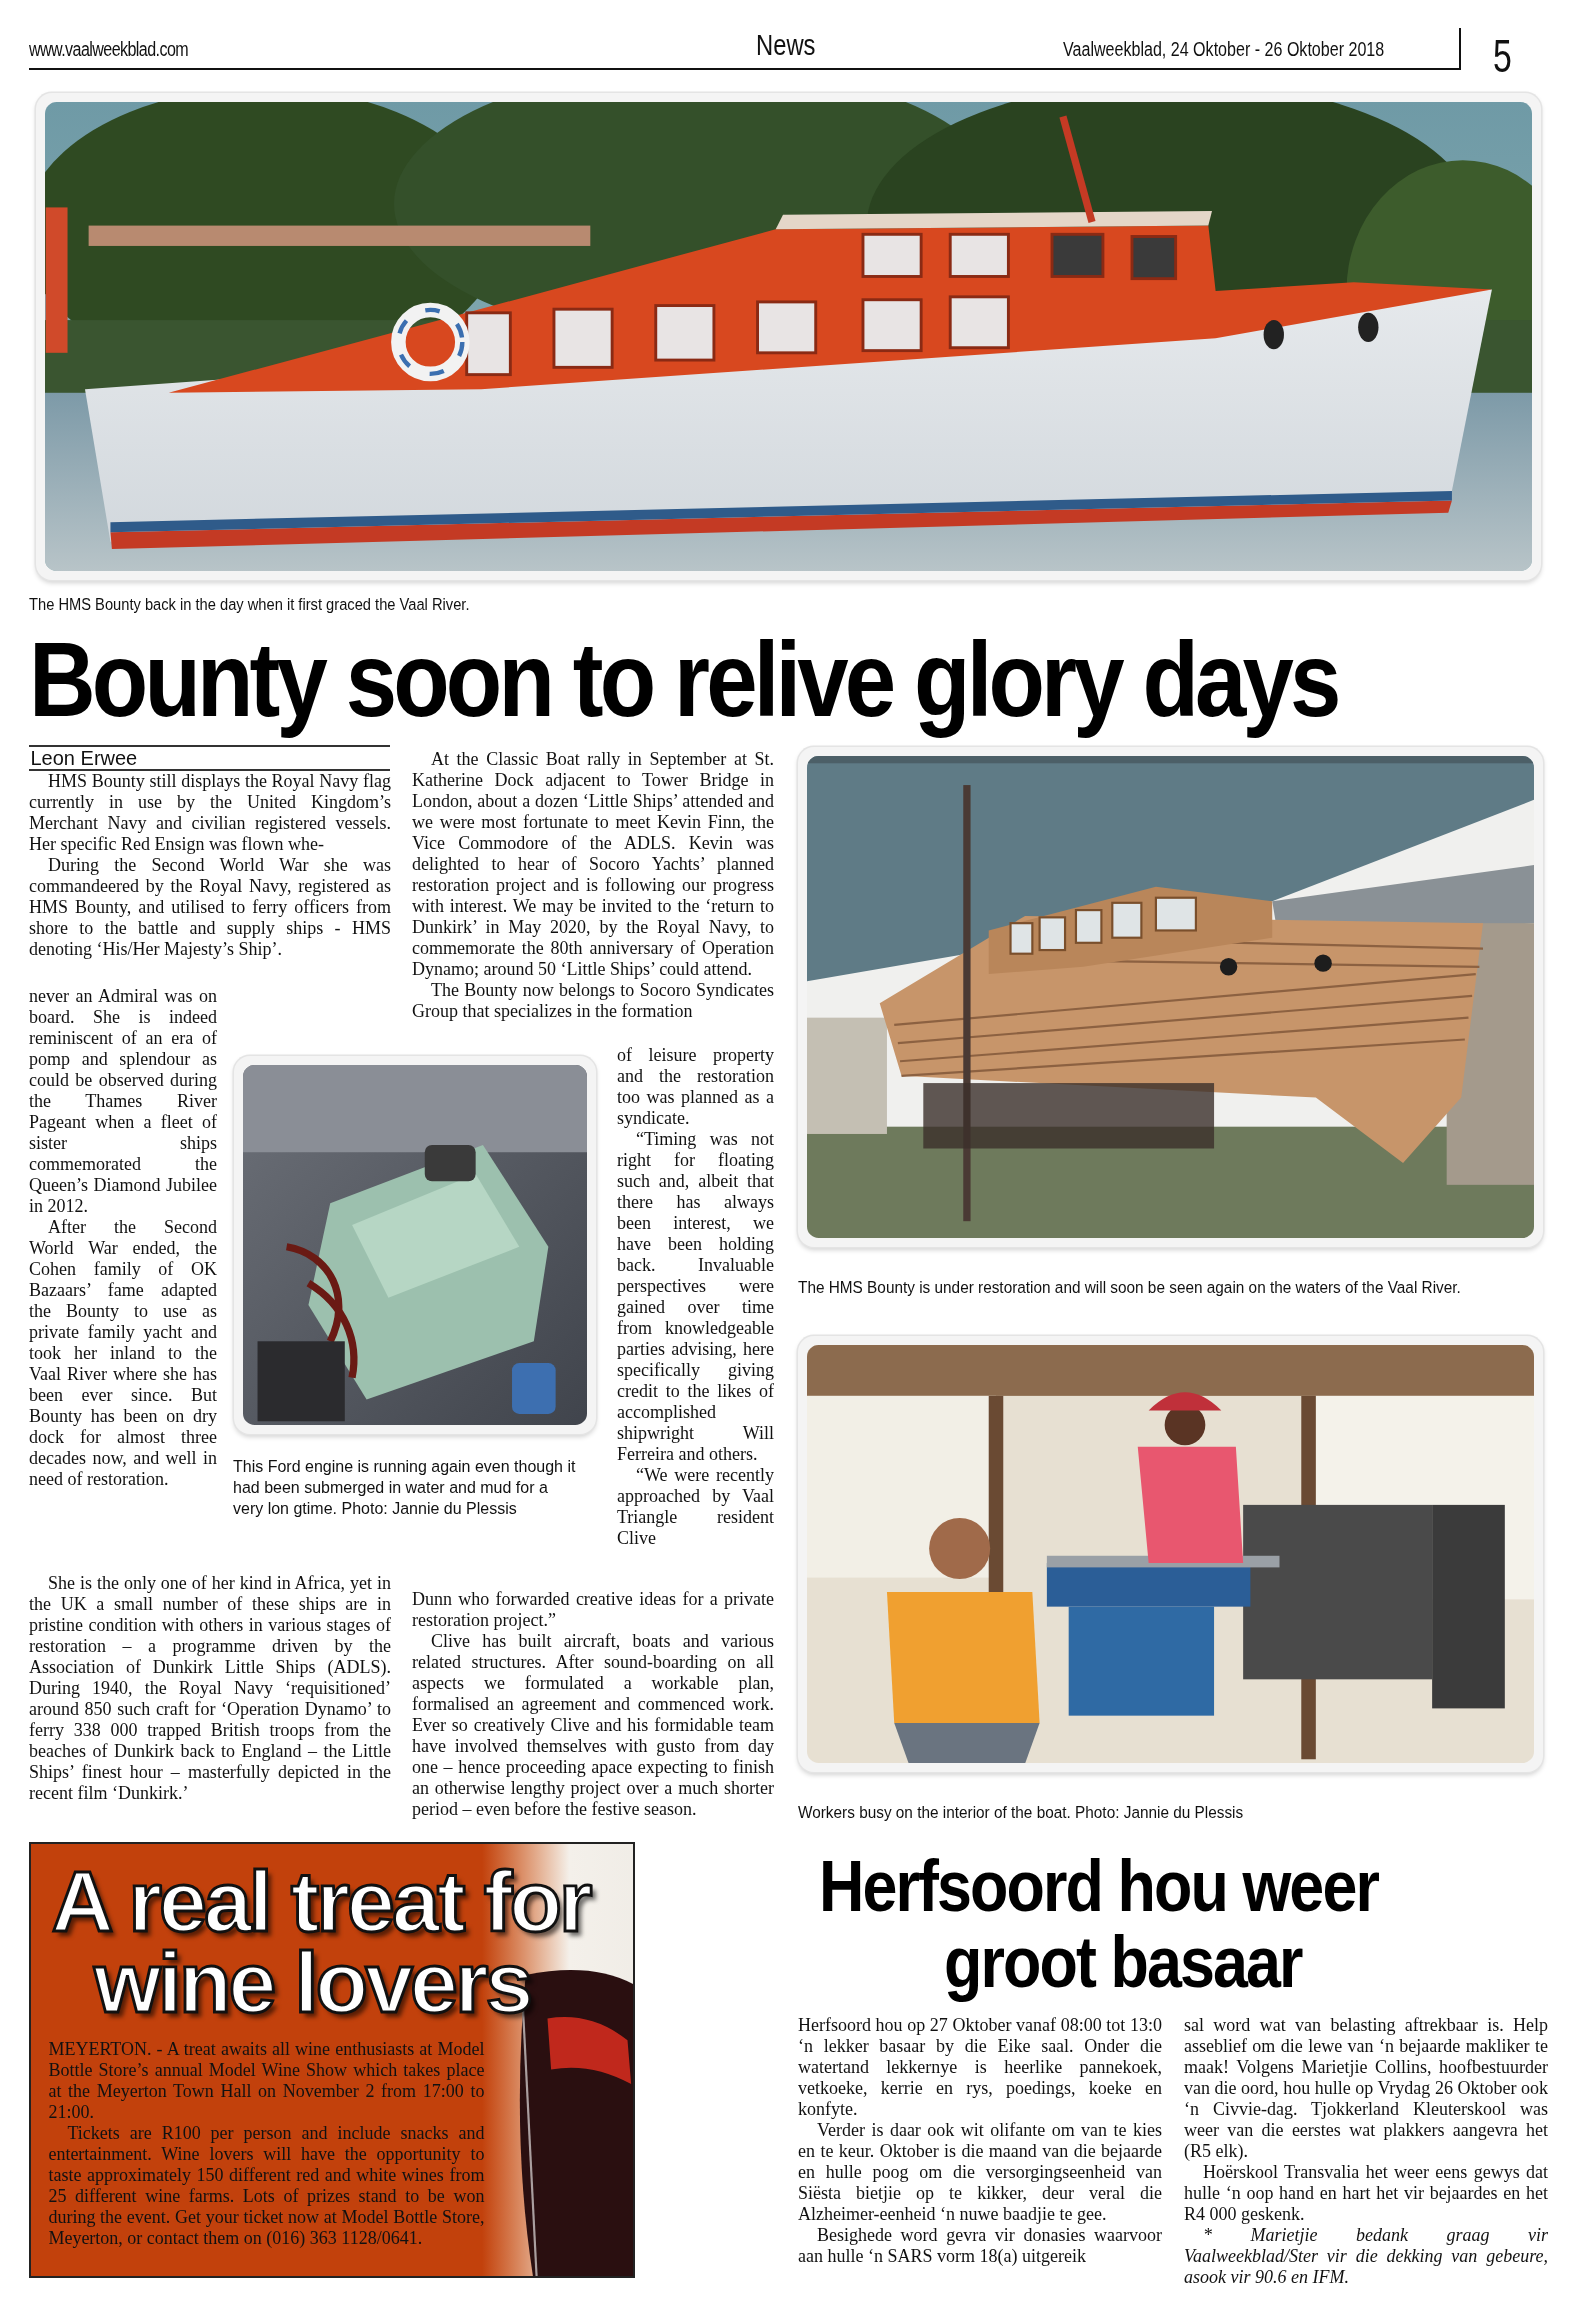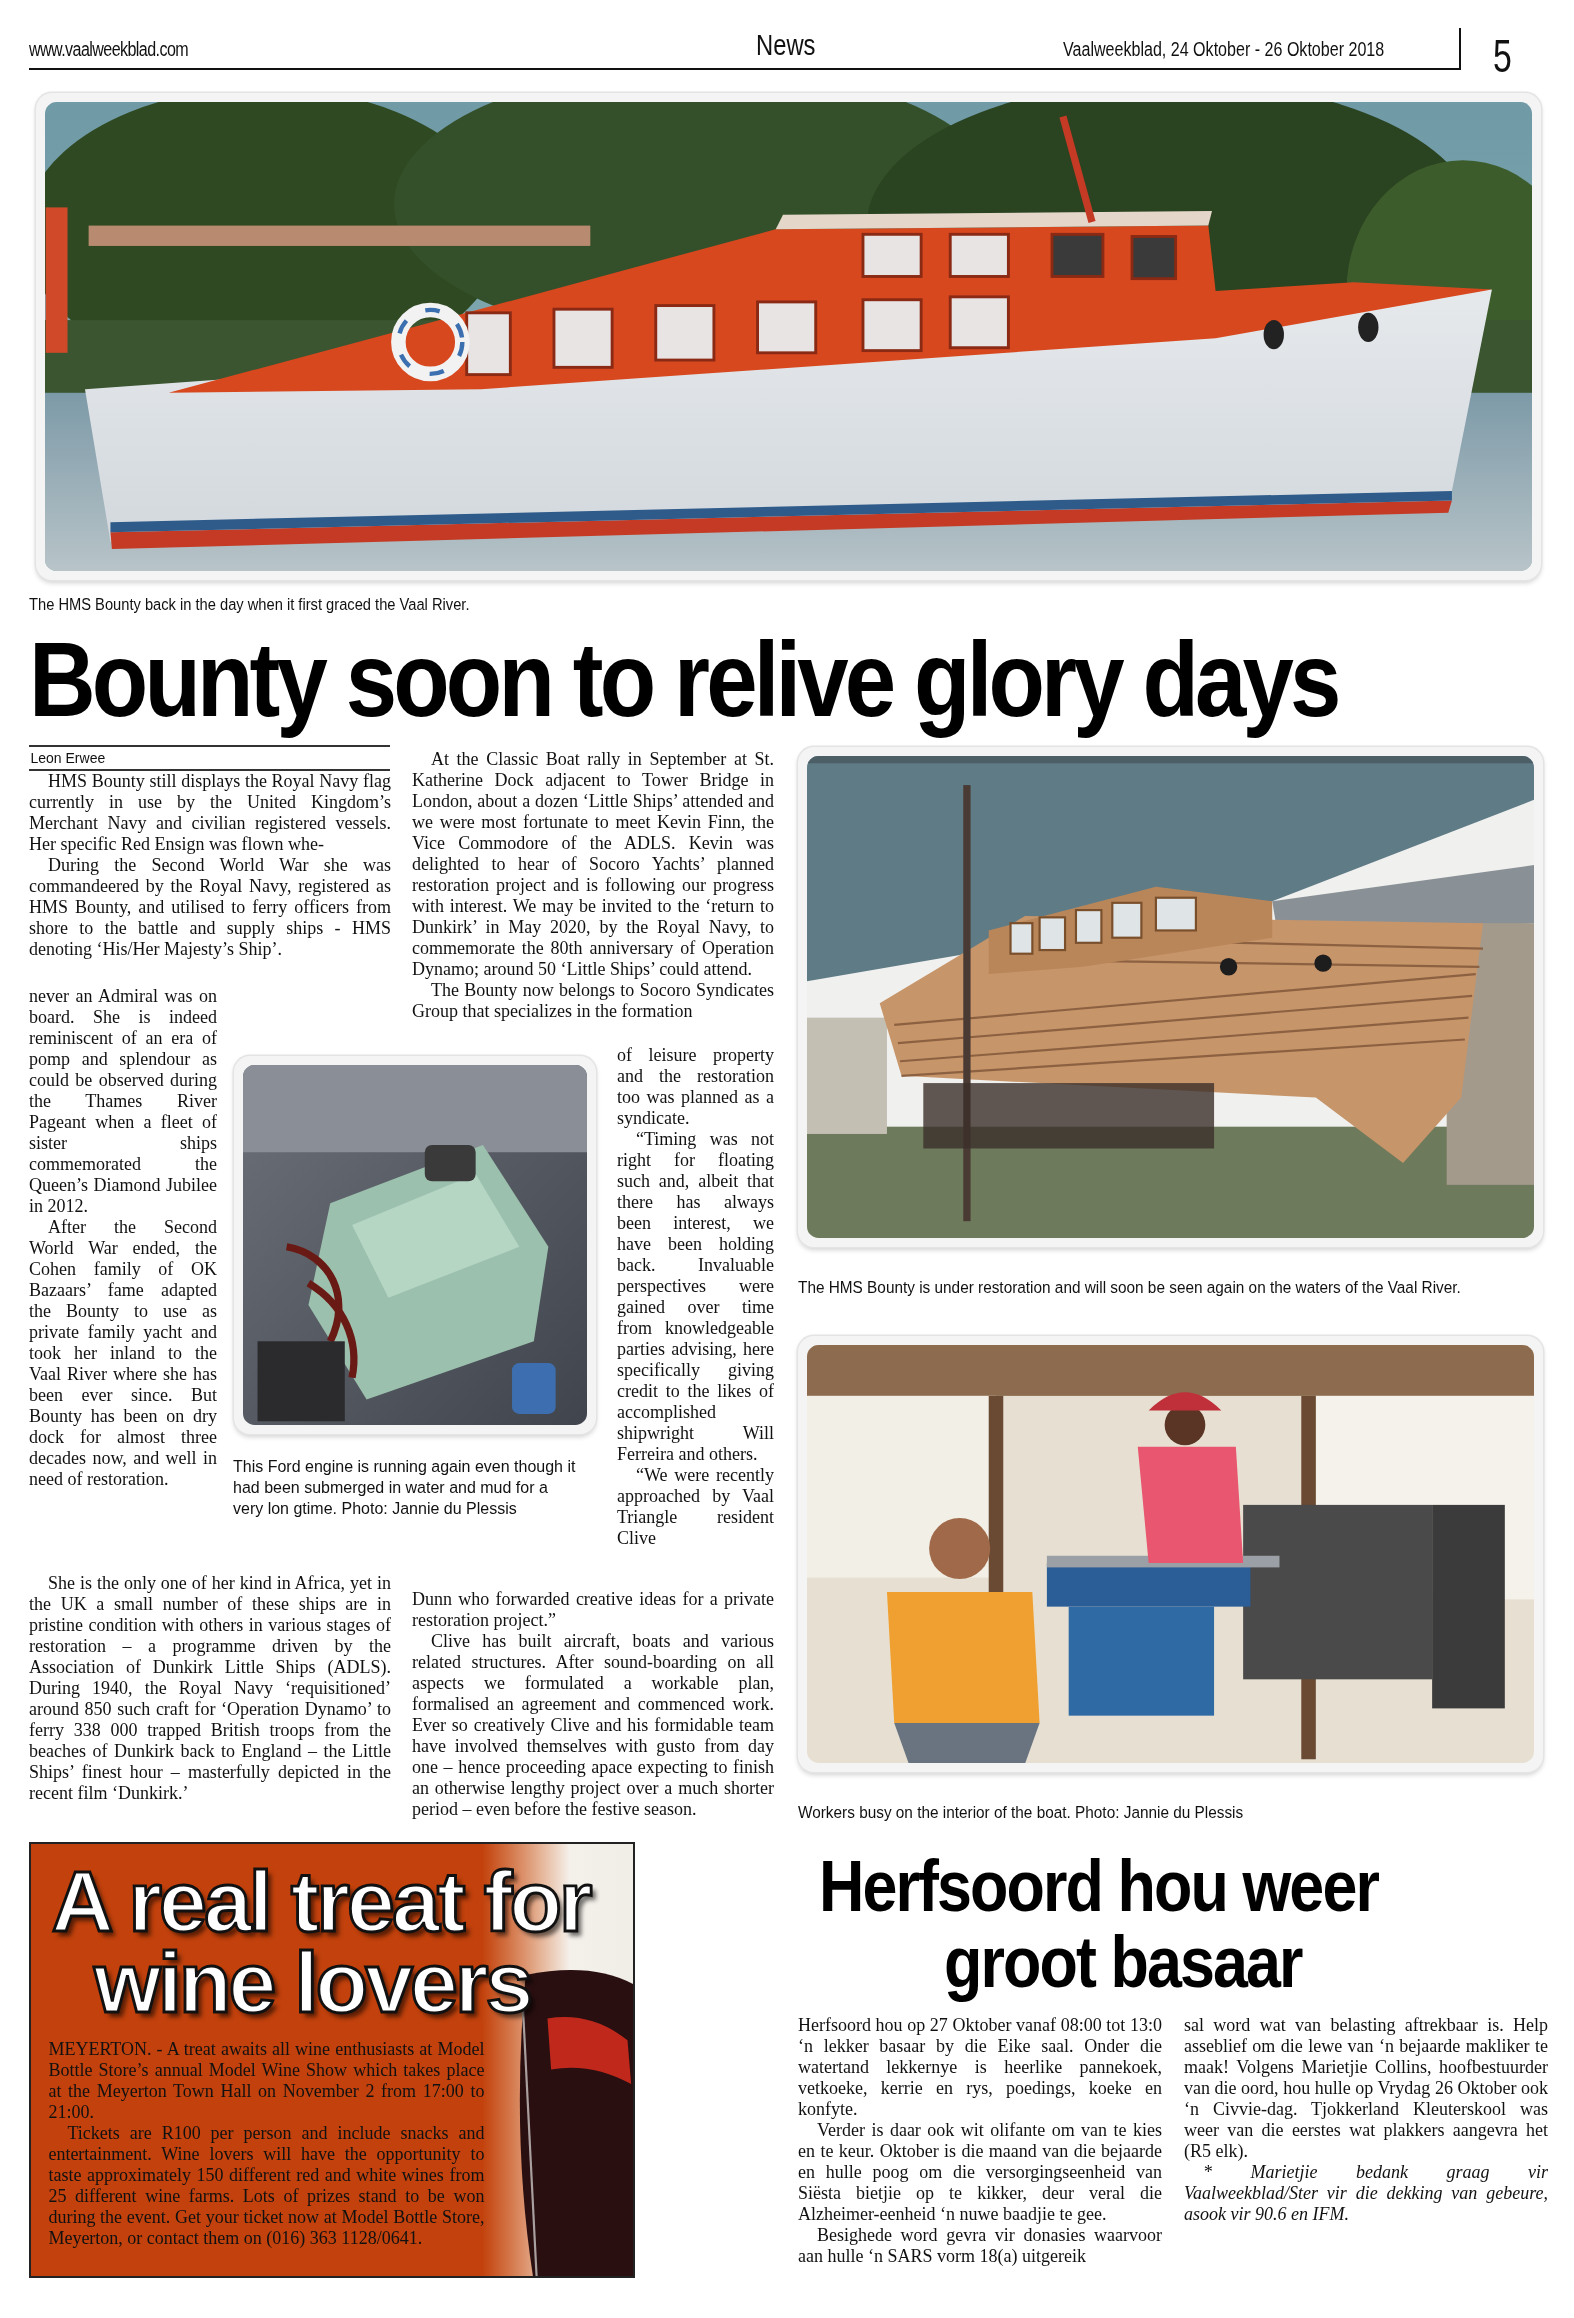--- a/index.html
+++ b/index.html
@@ -18,21 +18,21 @@
   .mast-page { left: 1493px; top: 28px; font-size: 47px; transform: scaleX(0.72); transform-origin: left top; }
 
   
   .photo-frame { border-radius: 16px; background: #f4f4f4; box-shadow: 0 0 0 1.5px #e4e4e4, 0 2.2px 5.8px rgba(0,0,0,0.18); padding: 8.7px; }
   .photo-frame svg { display:block; width:100%; height:100%; border-radius: 11.6px; }
 
   .caption { font-family: "Liberation Sans", sans-serif; font-size: 16.7px; line-height: 20.4px; color: #111; }
 
   .headline { font-family: "Liberation Sans", sans-serif; font-weight: bold; color: #000; white-space: nowrap; transform-origin: left top; }
 
-  .byline { left: 29px; top: 745px; width: 361px; border-top: 2.2px solid #333; border-bottom: 2.2px solid #333; font-family: "Liberation Sans", sans-serif; font-size: 14px; line-height: 22px; padding-left: 1.5px; }
+  .byline { left: 29px; top: 745px; width: 361px; border-top: 2.2px solid #333; border-bottom: 2.2px solid #333; font-family: "Liberation Sans", sans-serif; font-size: 20px; line-height: 22px; padding-left: 1.5px; }
 
   .body-col { font-size: 18px; line-height: 21px; text-align: justify; hyphens: manual; }
   .body-col p { text-indent: 19px; }
   .body-col p.first { text-indent: 0; }
 
   .wine-box { left: 29px; top: 1842px; width: 606px; height: 436px; border: 2.2px solid #222; background: #c2410c; overflow: hidden; }
   .wine-headline { font-family: "Liberation Sans", sans-serif; font-weight: bold; color: #fff; font-size: 86px; line-height: 83px; letter-spacing: -2.9px;
     -webkit-text-stroke: 2.9px #111; text-shadow: 4.4px 5.1px 4.4px rgba(0,0,0,0.55); white-space: nowrap; }
   .wine-body { font-size: 18px; line-height: 21px; text-align: justify; }
   .wine-body p { text-indent: 19px; }
@@ -248,15 +248,16 @@
 <div class="abs headline" style="left:819px; top:1847px; font-size:73px; line-height:77px; letter-spacing:-2.2px; transform:scaleX(0.86);">Herfsoord hou weer</div>
 <div class="abs headline" style="left:944px; top:1923px; font-size:73px; line-height:77px; letter-spacing:-2.2px; transform:scaleX(0.86);">groot basaar</div>
 
 <div class="abs body-col" style="left:798px; top:2015px; width:364px;">
   <p class="first">Herfsoord hou op 27 Oktober vanaf 08:00 tot 13:0 ‘n lekker basaar by die Eike saal. Onder die watertand lekkernye is heerlike pannekoek, vetkoeke, kerrie en rys, poedings, koeke en konfyte.</p>
   <p>Verder is daar ook wit olifante om van te kies en te keur. Oktober is die maand van die bejaarde en hulle poog om die versorgingseenheid van Siësta bietjie op te kikker, deur veral die Alzheimer-eenheid ‘n nuwe baadjie te gee.</p>
   <p>Besighede word gevra vir donasies waarvoor aan hulle ‘n SARS vorm 18(a) uitgereik</p>
 </div>
 <div class="abs body-col" style="left:1184px; top:2015px; width:364px;">
   <p class="first">sal word wat van  belasting aftrekbaar is. Help asseblief om die lewe van ‘n bejaarde makliker te maak!  Volgens Marietjie Collins, hoofbestuurder van die oord, hou hulle op Vrydag 26 Oktober ook ‘n Civvie-dag. Tjokkerland Kleuterskool was weer van die eerstes wat plakkers aangevra het (R5 elk).</p>
+  <p>Hoërskool Transvalia het weer eens gewys dat hulle ‘n oop hand en hart het vir bejaardes en het R4 000 geskenk.</p>
   <p class="italic">* Marietjie bedank graag vir Vaalweekblad/Ster vir die dekking van gebeure, asook vir 90.6 en IFM.</p>
 </div>
 
 
 </body></html>

